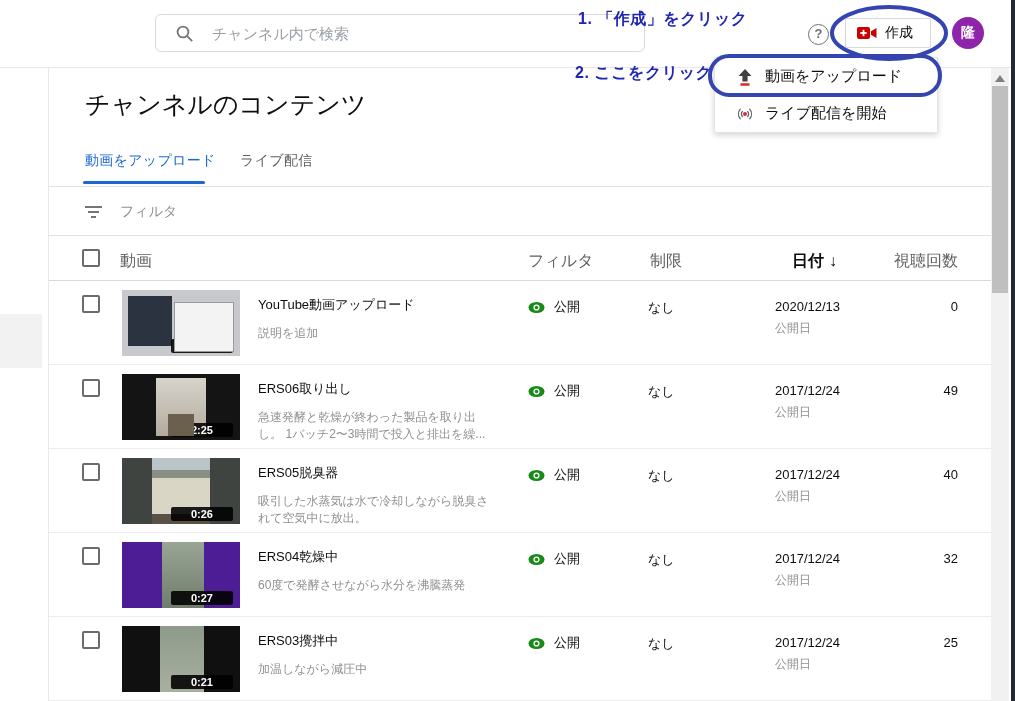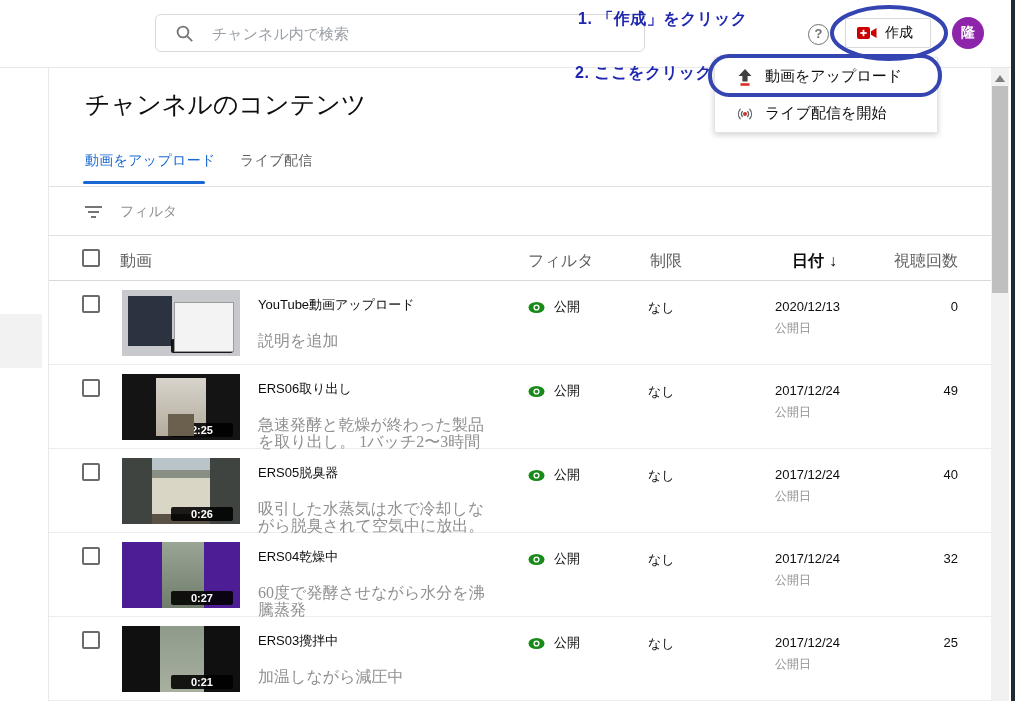--- a/index.html
+++ b/index.html
@@ -102,22 +102,22 @@
   .thumb-2::before { content:""; position:absolute; left:30px; top:0; width:58px; height:66px;
                      background:linear-gradient(180deg,#b9c4c9 0 18%,#8a8f86 18% 30%,#d9d6c6 30% 85%,#5a5246 85%); }
   .thumb-3 { background:#4c1d95; }
   .thumb-3::before { content:""; position:absolute; left:40px; top:0; width:42px; height:66px;
                      background:linear-gradient(180deg,#9aa695,#707d6c); }
   .thumb-4 { background:#101010; }
   .thumb-4::before { content:""; position:absolute; left:38px; top:0; width:44px; height:66px;
                      background:linear-gradient(180deg,#8e9a8a,#a8b0a0); }
 
   .vtitle { position:absolute; left:209px; top:15px; font-size:13px; color:#0d0d0d; cursor:pointer; }
-  .vdesc { position:absolute; left:209px; top:51px; width:238px; max-height:34px; overflow:hidden;
-           font-size:16px; line-height:17px; color:#909090; cursor:pointer;font-family:Liberation Serif, serif; }
+  .vdesc { position:absolute; left:209px; top:44px; width:238px; max-height:34px; overflow:hidden;
+           font-size:12px; line-height:17px; color:#909090; cursor:pointer; }
   .vis-cell { position:absolute; left:479px; top:17px; display:flex; align-items:center; gap:9px;
               font-size:13px; color:#0d0d0d; }
   .restr-cell { position:absolute; left:599px; top:18px; font-size:13px; color:#0d0d0d; }
   .date-cell { position:absolute; left:726px; top:18px; font-size:13px; color:#0d0d0d; }
   .date-cell .dtype { margin-top:6px; font-size:12px; color:#909090; }
   .views-cell { position:absolute; left:831px; top:18px; width:78px; text-align:right; font-size:13px; color:#0d0d0d; }
 </style>
 </head>
 <body>
 

